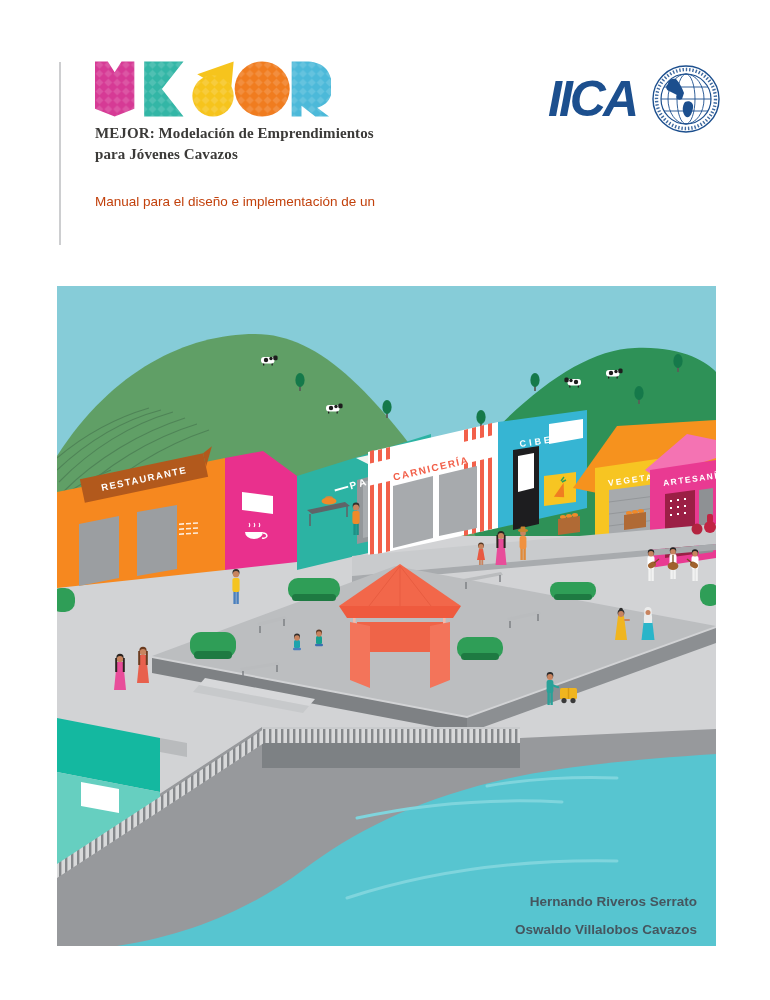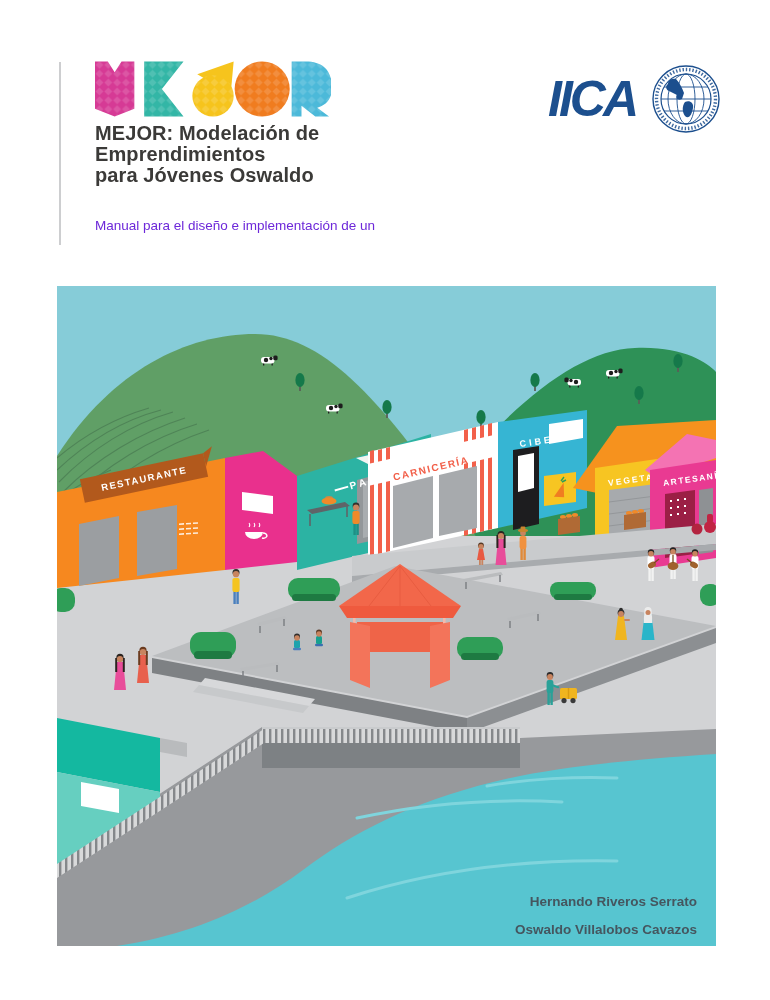--- a/index.html
+++ b/index.html
@@ -1,24 +1,24 @@
 <!DOCTYPE html>
 <html><head>
 <meta charset="utf-8">
 <style>
   html,body{margin:0;padding:0;background:#ffffff;}
   .page{position:relative;width:770px;height:1000px;background:#ffffff;overflow:hidden;
         font-family:"Liberation Sans",sans-serif;}
   .vrule{position:absolute;left:59px;top:62px;width:2px;height:183px;background:#cdced0;}
   .logo-svg{position:absolute;left:95px;top:60px;}
   .title-block{position:absolute;left:95px;top:123px;width:380px;
-               font-family:Liberation Sans, sans-serif;font-weight:600;font-size:20px;
+               font-family:Liberation Serif, serif;font-weight:600;font-size:15px;
                line-height:21px;color:#3b3a38;letter-spacing:.1px;}
   .subtitle-block{position:absolute;left:95px;top:193px;width:330px;
-               font-size:13.5px;line-height:18px;color:#6d28d9;margin-top:24px;}
+               font-size:13.5px;line-height:18px;color:#c2410c;}
   .iica-svg{position:absolute;left:548px;top:62px;}
   .scene-svg{position:absolute;left:57px;top:286px;}
   .sign-text{font-family:"Liberation Sans",sans-serif;font-weight:bold;fill:#ffffff;}
 </style>
 </head>
 <body>
 
 <div class="page">
 
   <div class="vrule"></div>
@@ -52,21 +52,21 @@
       <circle cx="170" cy="29" r="28" fill="url(#diam)"></circle>
     </g>
     <g>
       <use href="#lgR" fill="#4cb9d9"></use>
         <use href="#lgR" fill="url(#diam)"></use>
     </g>
   </svg>
 
   <div class="title-block">
     <div>MEJOR: Modelación de Emprendimientos</div>
-    <div>para Jóvenes Oswaldo</div>
+    <div>para Jóvenes Cavazos</div>
   </div>
   <div class="subtitle-block">
     <div>Manual para el diseño e implementación de un</div>
   </div>
 
   <svg class="iica-svg" width="172" height="74" viewBox="0 0 172 74">
     <text x="0" y="54" font-family="Liberation Sans, sans-serif" font-size="50" font-weight="bold" font-style="italic" fill="#1c4f8e" letter-spacing="-3">IICA</text>
     <g>
       <circle cx="138" cy="37" r="33" fill="#ffffff" stroke="#1c4f8e" stroke-width="1.4"></circle>
       <circle cx="138" cy="37" r="29.5" fill="none" stroke="#1c4f8e" stroke-width="3.4" stroke-dasharray="1.4,1.9" opacity="0.85"></circle>

